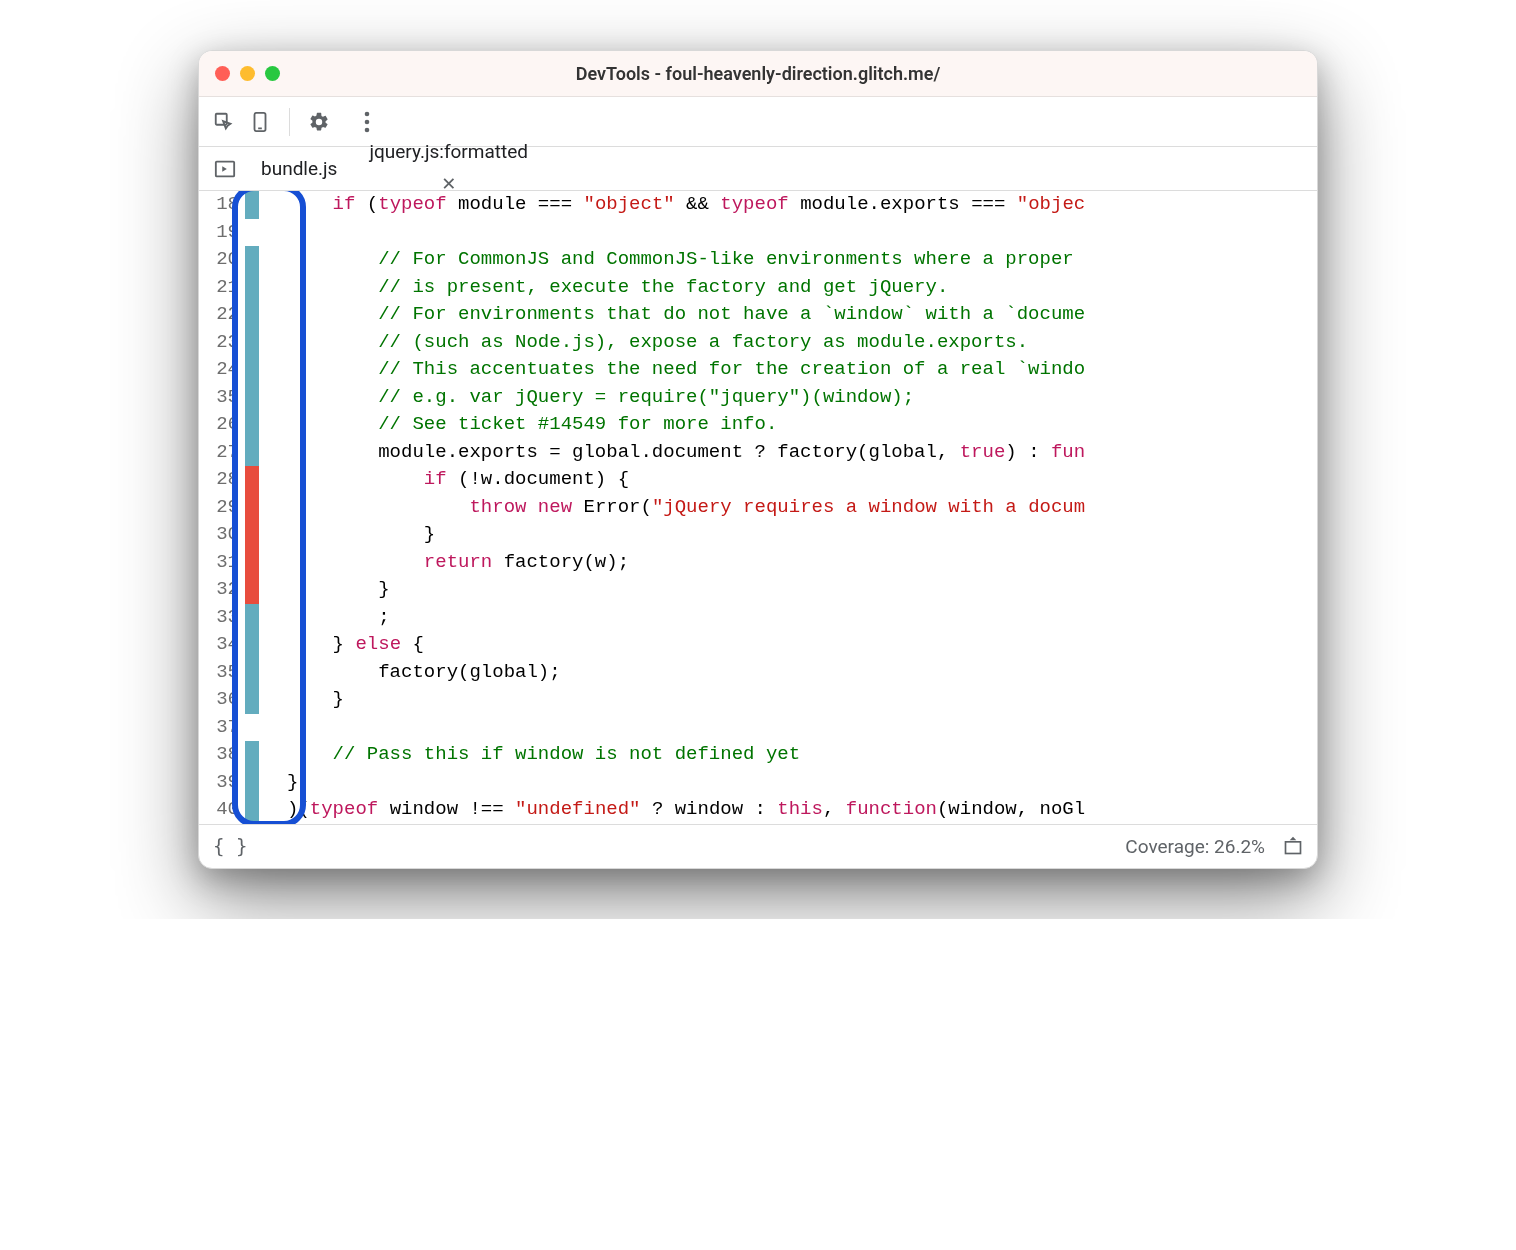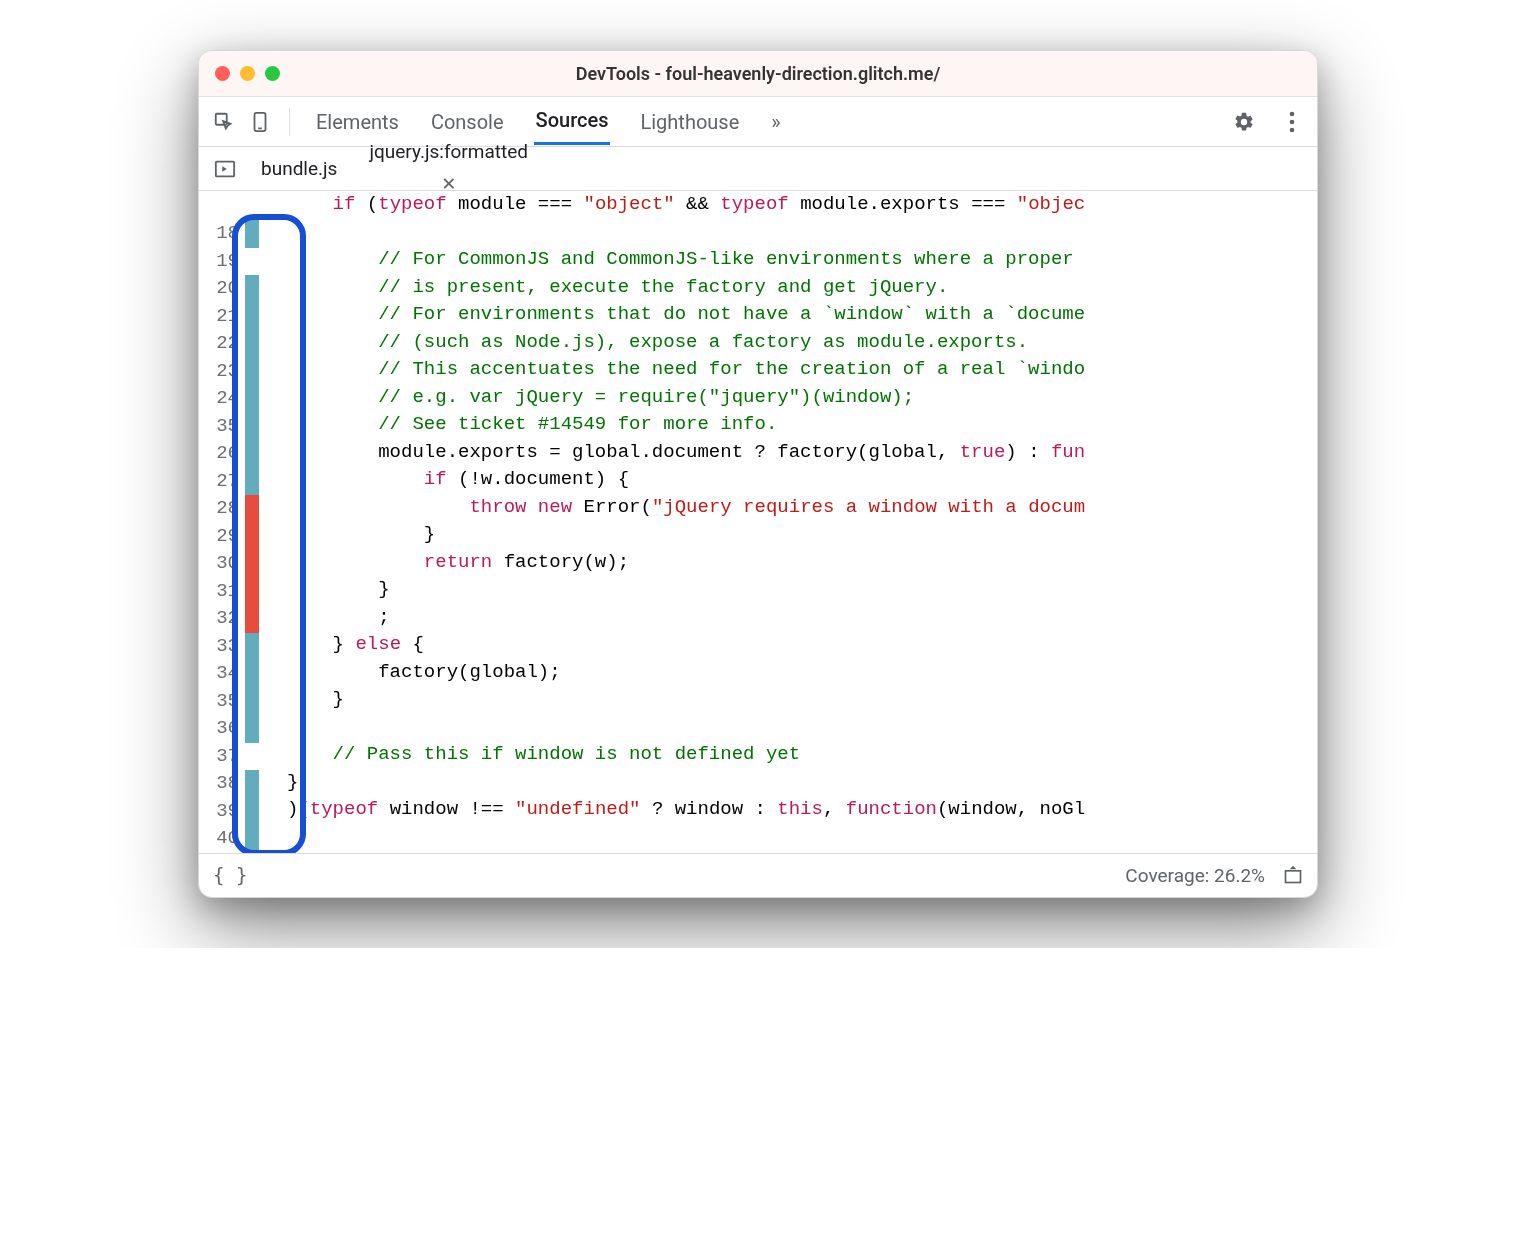--- a/index.html
+++ b/index.html
@@ -123,21 +123,20 @@
     background: #fff;
     position: relative;
   }
   .gutter {
     display: flex;
     flex-direction: column;
     align-items: flex-end;
     padding: 0;
     user-select: none;
     position: relative;
-    margin-top: 29px;
   }
   .gutter-row {
     display: flex;
     align-items: stretch;
     height: 27.5px;
   }
   .line-num {
     width: 46px;
     text-align: right;
     padding-right: 6px;
@@ -217,27 +216,20 @@
           <path d="M11 11 l8 3 -3 2 -2 3 z"></path>
         </svg>
     </div>
     <div class="tool-icon">
       <svg width="22" height="22" viewBox="0 0 24 24" fill="none" stroke="currentColor" stroke-width="2">
           <rect x="6" y="2" width="12" height="20" rx="2"></rect>
           <line x1="10" y1="19" x2="14" y2="19"></line>
         </svg>
     </div>
     <div class="tool-divider"></div>
-    <div class="tabs">
-      <div class="tab">Elements</div>
-      <div class="tab">Console</div>
-      <div class="tab active">Sources</div>
-      <div class="tab">Lighthouse</div>
-      <div class="tab">»</div>
-    </div>
     <div class="toolbar-right">
       <div class="tool-icon">
         <svg width="22" height="22" viewBox="0 0 24 24" fill="currentColor">
             <path d="M19.14,12.94a7.07,7.07,0,0,0,.05-.94,7.07,7.07,0,0,0-.05-.94l2.03-1.58a.5.5,0,0,0,.12-.64l-1.92-3.32a.5.5,0,0,0-.61-.22l-2.39.96a7.03,7.03,0,0,0-1.62-.94l-.36-2.54A.5.5,0,0,0,13.9,2H10.1a.5.5,0,0,0-.49.42L9.25,4.96a7.03,7.03,0,0,0-1.62.94l-2.39-.96a.5.5,0,0,0-.61.22L2.71,8.48a.5.5,0,0,0,.12.64L4.86,10.7a7.07,7.07,0,0,0-.05.94,7.07,7.07,0,0,0,.05.94L2.83,14.16a.5.5,0,0,0-.12.64l1.92,3.32a.5.5,0,0,0,.61.22l2.39-.96a7.03,7.03,0,0,0,1.62.94l.36,2.54a.5.5,0,0,0,.49.42h3.8a.5.5,0,0,0,.49-.42l.36-2.54a7.03,7.03,0,0,0,1.62-.94l2.39.96a.5.5,0,0,0,.61-.22l1.92-3.32a.5.5,0,0,0-.12-.64ZM12,15.5A3.5,3.5,0,1,1,15.5,12,3.5,3.5,0,0,1,12,15.5Z"></path>
           </svg>
       </div>
       <div class="tool-icon">
         <svg width="6" height="22" viewBox="0 0 6 22" fill="currentColor">
             <circle cx="3" cy="3" r="2.3"></circle>
             <circle cx="3" cy="11" r="2.3"></circle>

